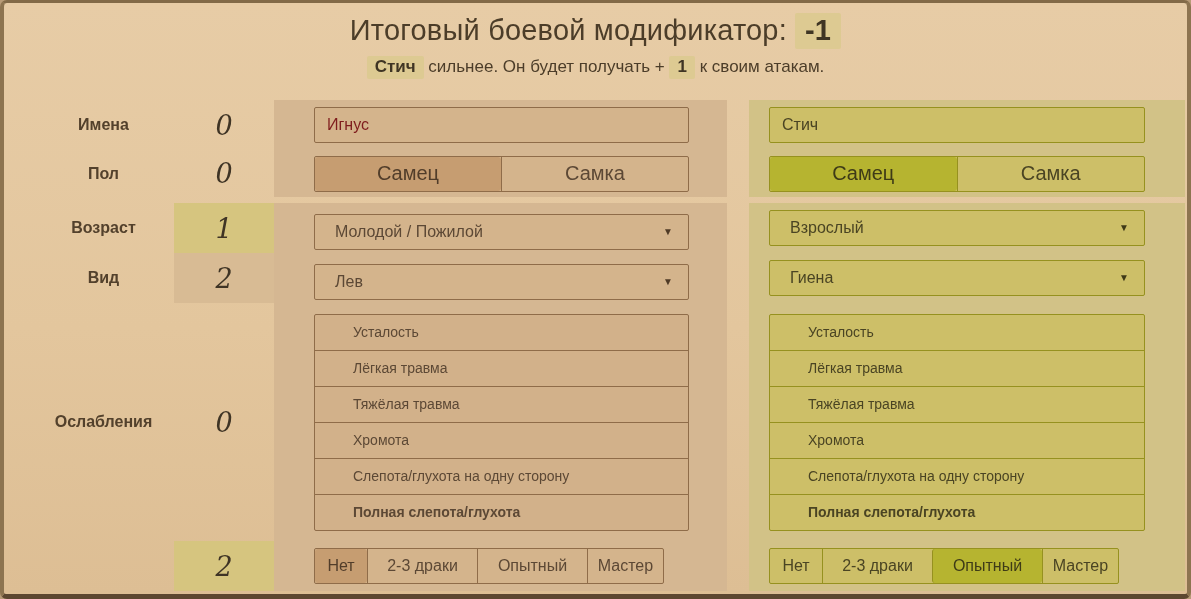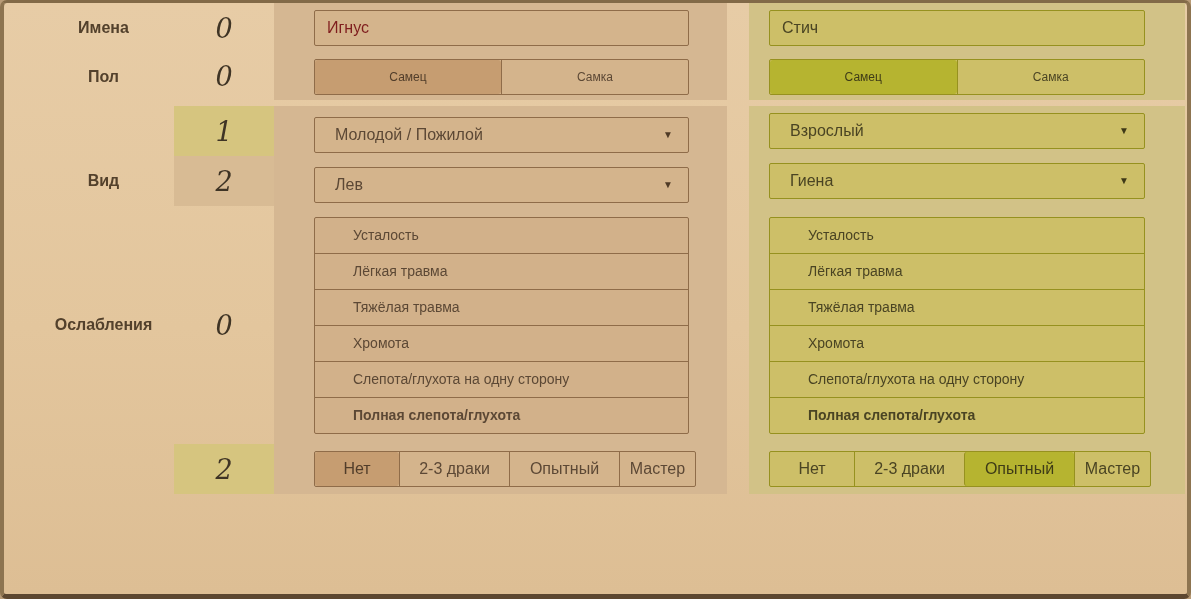--- a/index.html
+++ b/index.html
@@ -41,21 +41,21 @@
   .ctl{box-sizing:border-box;font-size:16px;font-family:"Liberation Sans",sans-serif;}
   
   .text-input{height:36px;width:100%;padding:0 12px;border-radius:2px;outline:none;}
   .in-l{background:#d4b48c;border:1px solid #8f6c49;color:#7f1d1d;}
   .in-r{background:#cdbf68;border:1px solid #96911f;color:#4a4423;}
   
   .toggle{display:flex;width:100%;height:36px;box-sizing:border-box;border:1px solid;border-radius:2px;}
   .toggle-l{border-color:#8f6c49;background:#d4b48c;}
   .toggle-r{border-color:#96911f;background:#cdbf68;}
   .toggle-btn{flex:1;display:flex;align-items:center;justify-content:center;background:transparent;
-              border:none;font-size:12px;font-family:inherit;cursor:pointer;padding:16px;}
+              border:none;font-size:20px;font-family:inherit;cursor:pointer;padding:16px;}
   .toggle-l .toggle-btn{color:#5c4835;}
   .toggle-r .toggle-btn{color:#4a4423;}
   .toggle-l .toggle-btn + .toggle-btn{border-left:1px solid #8f6c49;}
   .toggle-r .toggle-btn + .toggle-btn{border-left:1px solid #96911f;}
   .toggle-l .toggle-btn.sel{background:#c69d71;border-radius:3px;color:#513d2a;}
   .toggle-r .toggle-btn.sel{background:#b6b430;border-radius:3px;color:#3e3b17;}
   
   .select{height:36px;width:100%;box-sizing:border-box;display:flex;align-items:center;
           justify-content:space-between;padding:0 15px 0 20px;border-radius:2px;cursor:pointer;}
   .caret{font-size:10px;line-height:1;}
@@ -74,32 +74,36 @@
   
   .seg{display:inline-flex;height:36px;box-sizing:border-box;border:1px solid;border-radius:2px;}
   .seg-l{border-color:#8f6c49;background:#d4b48c;}
   .seg-r{border-color:#96911f;background:#cdbf68;}
   .seg-btn{display:flex;align-items:center;justify-content:center;background:transparent;border:none;
            font-size:16px;font-family:inherit;cursor:pointer;padding:0;}
   .seg-l .seg-btn{color:#5c4835;}
   .seg-r .seg-btn{color:#4a4423;}
   .seg-l .seg-btn + .seg-btn{border-left:1px solid #8f6c49;}
   .seg-r .seg-btn + .seg-btn{border-left:1px solid #96911f;}
-  .seg-btn:nth-child(1){width:84px;}
+  .seg-btn:nth-child(1){width:52px;}
   .seg-btn:nth-child(2){width:110px;}
   .seg-btn:nth-child(3){width:110px;}
   .seg-btn:nth-child(4){width:76px;}
   .seg-l .seg-btn.sel{background:#c69d71;border-radius:3px;color:#513d2a;}
   .seg-r .seg-btn.sel{background:#b6b430;border-radius:3px;color:#3e3b17;}
 </style>
 </head>
 <body>
 
 <div class="frame">
 
+  <div class="header">
+    <h1 class="title"><span>Итоговый боевой модификатор:</span><span class="badge badge-lg">-1</span></h1>
+    <p class="subtitle"><span class="badge badge-sm">Стич</span><span> сильнее. Он будет получать + </span><span class="badge badge-sm">1</span><span> к своим атакам.</span></p>
+  </div>
 
   <div class="row r50">
     <div class="c-label">Имена</div>
     <div class="c-score">0</div>
     <div class="c-left">
       <input class="ctl text-input in-l" type="text" value="Игнус" style="">
     </div>
     <div class="c-gap"></div>
     <div class="c-right">
       <input class="ctl text-input in-r" type="text" value="Стич" style="">
@@ -120,20 +124,21 @@
       <div class="toggle toggle-r">
         <button class="toggle-btn sel">Самец</button>
         <button class="toggle-btn">Самка</button>
       </div>
     </div>
   </div>
 
   <div class="gap-strip"></div>
 
   <div class="row r50">
+    <div class="c-label">Возраст</div>
     <div class="c-score hl-olive">1</div>
     <div class="c-left">
       <div class="ctl select sel-l">
         <span>Молодой / Пожилой</span>
         <span class="caret">▼</span>
       </div>
     </div>
     <div class="c-gap"></div>
     <div class="c-right">
       <div class="ctl select sel-r">

